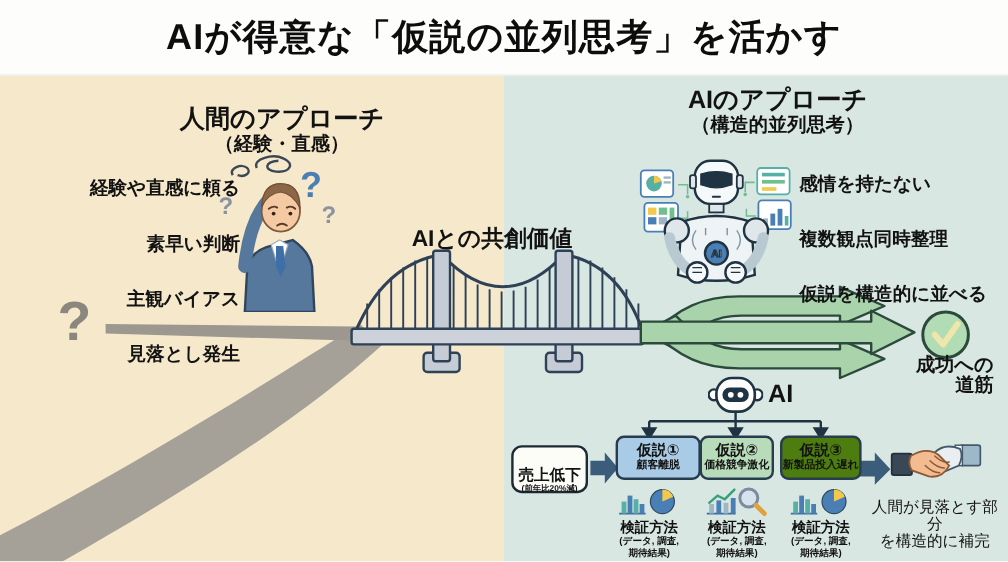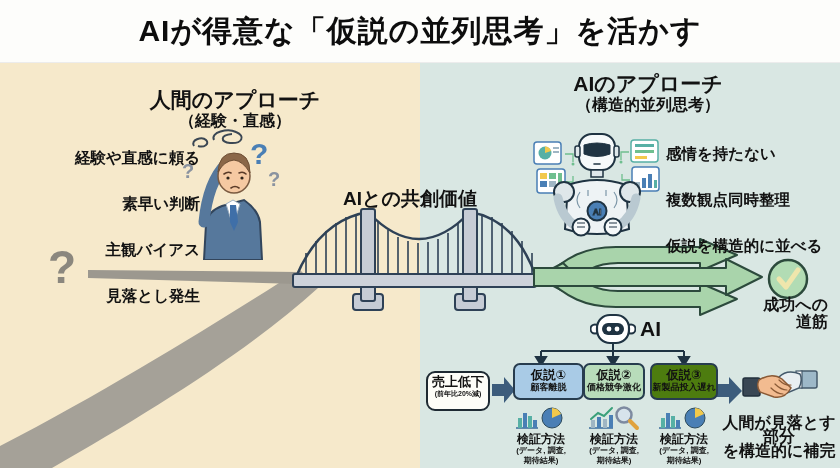--- a/index.html
+++ b/index.html
@@ -18,32 +18,32 @@
   .hd{font-weight:800;text-align:center;line-height:1.15;}
   .hd .h{font-size:21px;}
   .hd .s{font-size:16px;}
   .traits{font-weight:700;font-size:15.5px;line-height:23px;white-space:pre-line;}
   .traits.r{text-align:right;}
   .bridge-label{font-weight:800;font-size:19px;text-align:center;}
   .big-q{font-weight:800;font-size:46px;color:#8b877e;line-height:1;}
   .goal{font-weight:700;font-size:16px;line-height:17px;text-align:right;white-space:pre-line;}
   .ai-label{font-weight:800;font-size:21px;}
   .pbox{left:426px;top:371px;width:64px;height:40px;background:#fdfdf8;border:2.5px solid #1e2a33;
-    border-radius:9px;text-align:center;box-sizing:border-box;padding-top:2px;}
+    border-radius:9px;text-align:center;box-sizing:border-box;padding-top:16px;}
   .pbox .t{font-size:13px;font-weight:800;line-height:14px;}
   .pbox .st{font-size:7px;font-weight:700;line-height:9px;}
   .hyp{top:363px;height:37px;border:2px solid #273c4e;border-radius:7px;text-align:center;
     box-sizing:border-box;padding-top:3px;}
   .hyp .l{font-size:12.5px;font-weight:800;line-height:14px;}
   .hyp .d{font-size:9px;font-weight:800;line-height:11px;}
   .vcol{top:404px;width:74px;text-align:center;}
   .vcol .icons{height:27px;display:flex;align-items:flex-end;justify-content:center;}
   .vcol .vt{font-size:12px;font-weight:800;line-height:14px;margin-top:1px;}
   .vcol .vd{font-size:8px;font-weight:700;line-height:9.5px;white-space:pre-line;}
-  .hs-caption{font-weight:700;font-size:16px;line-height:14px;text-align:center;white-space:pre-line;}
+  .hs-caption{font-weight:400;font-size:13px;line-height:14px;text-align:center;white-space:pre-line;}
 </style>
 </head>
 <body>
 
 <div class="canvas">
 
   <div class="abs banner">
     <h1>AIが得意な「仮説の並列思考」を活かす</h1>
   </div>
 

